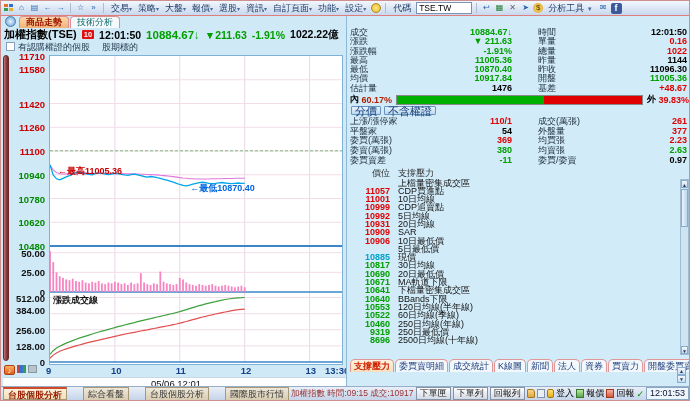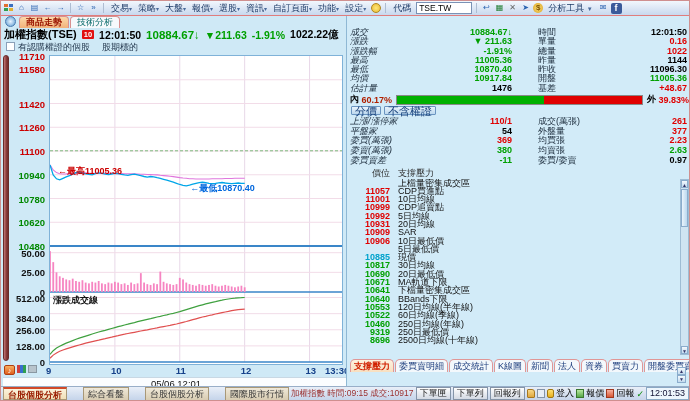--- a/index.html
+++ b/index.html
@@ -48,21 +48,21 @@
   .miniic{position:absolute;top:1px;width:9px;height:8px;}
   .ic-bars{left:14px;background:linear-gradient(90deg,#d04040 33%,#3a70d0 33%,#3a70d0 66%,#30a050 66%);}
   .ic-grey{left:25px;background:#b8c4cc;border:1px solid #8a98a2;box-sizing:border-box;}
   
   .tickerrow{position:absolute;left:2px;top:376px;width:343px;height:11px;background:#fbfdff;border-top:1px solid #c8d8e4;
     display:flex;gap:9px;align-items:center;padding-left:3px;font-size:9.5px;color:#101010;white-space:nowrap;overflow:hidden;box-sizing:border-box;flex-direction:column;}
   
   .rightpanel{position:absolute;left:345px;top:15px;width:345px;height:372px;border-left:1px solid #8fb8d4;background:#d2ebf8;box-sizing:border-box;padding:12px 2px 0 3px;}
   .qrow{display:flex;height:9.3px;line-height:9.4px;font-size:9px;white-space:nowrap;}
   .qrow2{height:9.7px;line-height:9.8px;}
-  .ql{width:84px;color:#1c2c3c;overflow:hidden;font-style:italic;}
+  .ql{width:84px;color:#1c2c3c;overflow:hidden;}
   .qv{width:78px;text-align:right;font-weight:bold;}
   .qsp{width:26px;}
   .qlB{width:80px;color:#1c2c3c;overflow:hidden;}
   .qvB{flex:1;text-align:right;font-weight:bold;padding-right:2px;}
   .c-green{color:#00a000;} .c-red{color:#e00000;} .c-black{color:#000;} .c-cyan{color:#00a2cc;}
   .inout{display:flex;align-items:center;height:11px;font-size:9px;font-weight:bold;margin:1px 0;}
   .iobar{flex:1;height:8px;border:1px solid #888;background:#e00000;margin:0 4px;position:relative;}
   .iobar i{position:absolute;left:0;top:0;bottom:0;background:#00b000;}
   .minibtns{display:flex;gap:3px;height:9px;margin:1px 0 2px 1px;}
   .minibtn{font-size:11px;line-height:8px;padding:0 3px;background:linear-gradient(#eaf4fc,#bcd8ee);border:1px solid #6a94c0;color:#16407a;border-radius:1px;}
@@ -175,21 +175,21 @@
         <span style="top: 69.25px; color: rgb(204, 0, 0);">11260</span>
         <span style="top: 93px; color: rgb(204, 0, 0);">11100</span>
         <span style="top: 116.75px; color: rgb(0, 136, 0);">10940</span>
         <span style="top: 140.5px; color: rgb(0, 136, 0);">10780</span>
         <span style="top: 164.25px; color: rgb(0, 136, 0);">10620</span>
         <span style="top: 188px; color: rgb(0, 136, 0);">10480</span>
         <span style="top: 194.714px; color: rgb(17, 17, 17);">50.00</span>
         <span style="top: 214.357px; color: rgb(17, 17, 17);">25.00</span>
         <span style="top: 234px; color: rgb(17, 17, 17);">0</span>
         <span style="top: 239.526px; color: rgb(17, 17, 17);">512.00</span>
-        <span style="top: 260px; color: rgb(17, 17, 17); margin-left: 12px;">384.00</span>
+        <span style="top: 252px; color: rgb(17, 17, 17); margin-left: 12px;">384.00</span>
         <span style="top: 271.763px; color: rgb(17, 17, 17);">256.00</span>
         <span style="top: 287.881px; color: rgb(17, 17, 17);">128.00</span>
         <span style="top: 304px; color: rgb(17, 17, 17);">0</span>
       </div>
     <div class="plot"><svg id="chartsvg" width="292" height="308">
           <line x1="64.88888888888889" y1="0" x2="64.88888888888889" y2="306" stroke="#e8d8e8" stroke-width="1"></line>
           <line x1="129.77777777777777" y1="0" x2="129.77777777777777" y2="306" stroke="#e8d8e8" stroke-width="1"></line>
           <line x1="194.66666666666666" y1="0" x2="194.66666666666666" y2="306" stroke="#e8d8e8" stroke-width="1"></line>
           <line x1="259.55555555555554" y1="0" x2="259.55555555555554" y2="306" stroke="#e8d8e8" stroke-width="1"></line>
           <line x1="0" y1="23.75" x2="292" y2="23.75" stroke="#f2dce8" stroke-width="1"></line>

